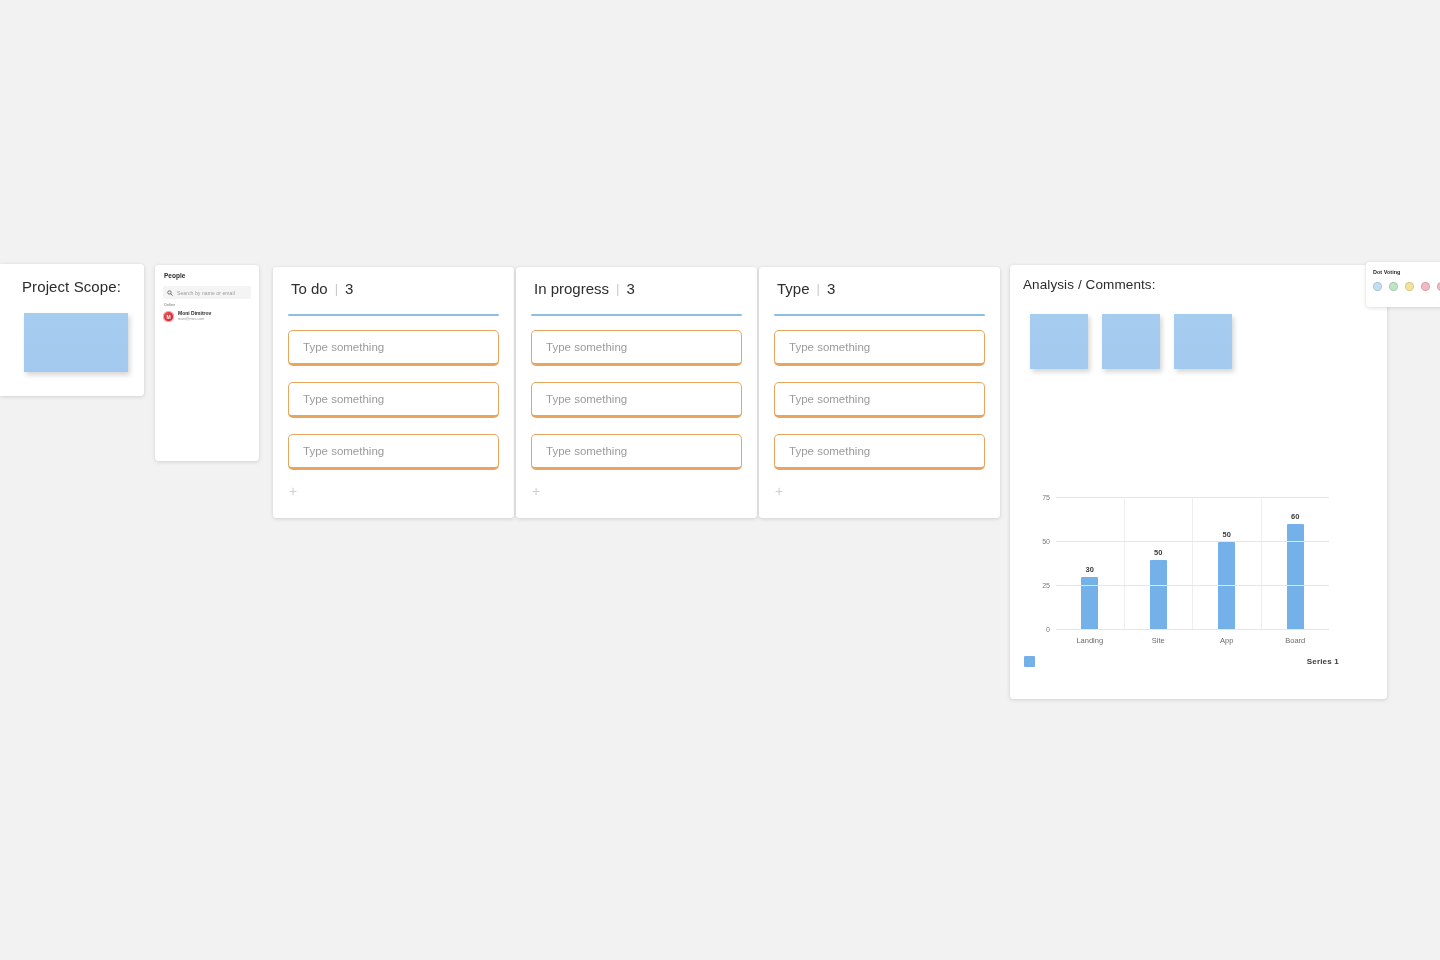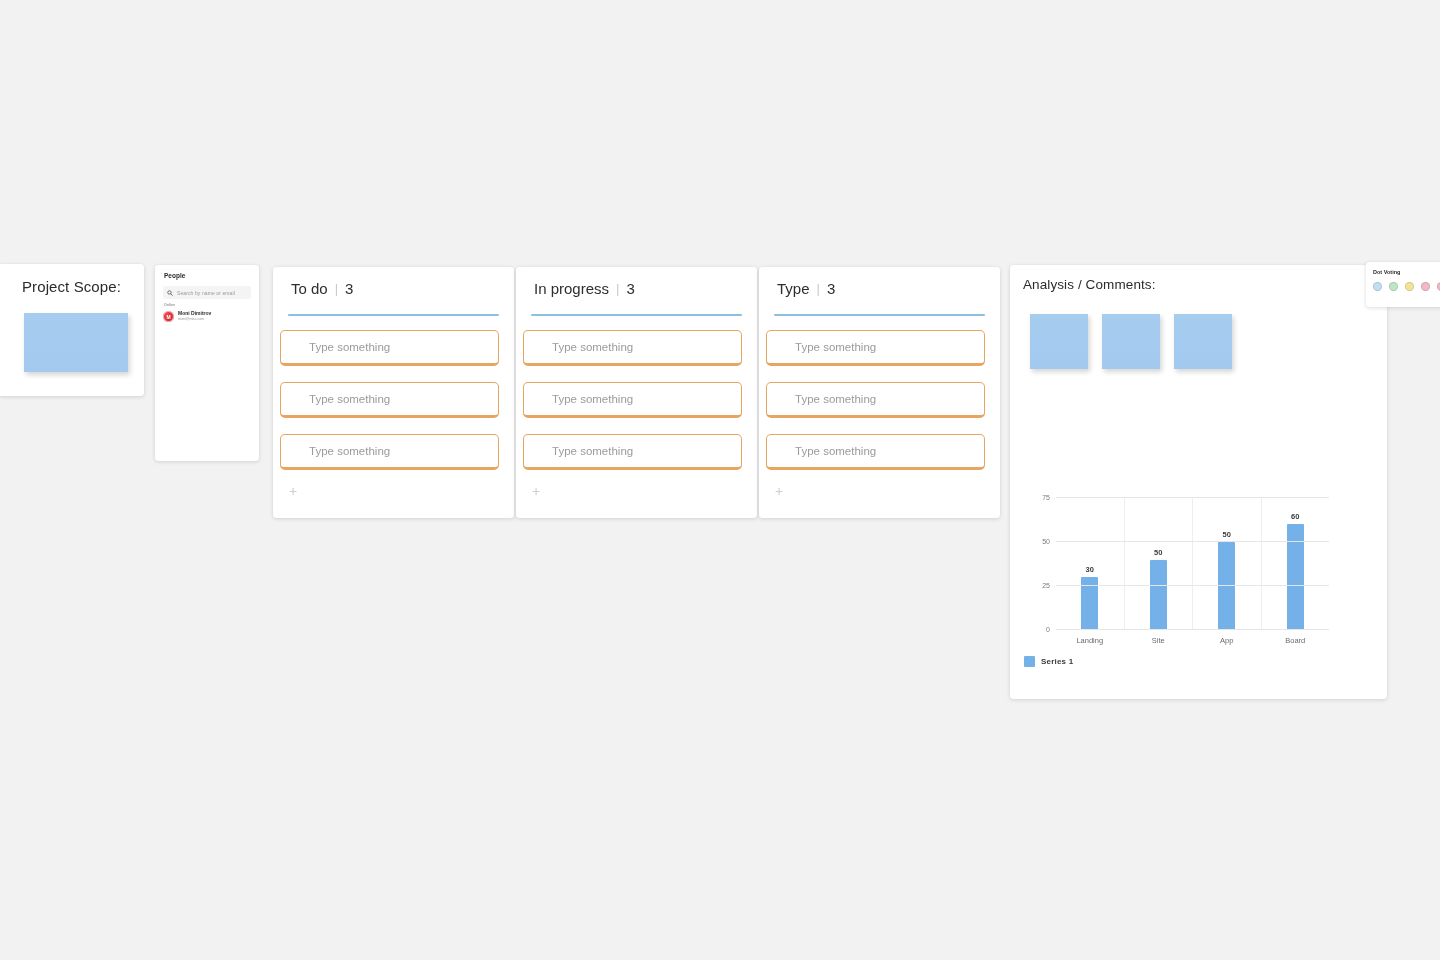--- a/index.html
+++ b/index.html
@@ -88,27 +88,27 @@
     display: flex; align-items: center; gap: 7px;
   }
   .col-title { font-size: 15px; color: #2e2e2e; }
   .col-sep { color: #c9c9c9; font-size: 13px; }
   .col-count { font-size: 15px; color: #2e2e2e; }
   .col-rule {
     position: absolute; left: 15px; right: 15px; top: 47px;
     height: 2px; background: #8cbfe0; border-radius: 1px;
   }
   .card {
-    position: absolute; left: 7px; right: 15px; height: 36px;
+    position: absolute; left: 15px; right: 15px; height: 36px;
     background: #ffffff;
     border: 1.4px solid #e8a560;
     border-bottom-width: 3px;
     border-radius: 5px;
     display: flex; align-items: center;
-    padding-left: 28px;
+    padding-left: 14px;
     font-size: 11.5px; color: #9b9b9b;
   }
   .card.c0 { top: 63px; }
   .card.c1 { top: 115px; }
   .card.c2 { top: 167px; }
   .col-add {
     position: absolute; left: 16px; top: 217px;
     font-size: 14px; color: #cfcfcf; line-height: 1;
     user-select: none;
   }
@@ -150,21 +150,21 @@
     position: absolute; left: 50%; transform: translateX(-50%);
     font-size: 7.5px; font-weight: bold; color: #3b3b3b;
   }
   .xlabel {
     position: absolute; top: 100%; margin-top: 6px; left: 50%;
     transform: translateX(-50%);
     font-size: 7.5px; color: #6b6b6b; white-space: nowrap;
   }
   .legend {
     position: absolute; left: 0; right: 0; bottom: 8px;
-    display: flex; align-items: center; justify-content: flex-start; gap: 6px;
+    display: flex; align-items: center; justify-content: space-between; gap: 6px;
   }
   .legend .swatch { width: 11px; height: 11px; background: #74b1e8; border-radius: 1px; }
   .legend .lbl { font-size: 8px; font-weight: bold; color: #3b3b3b; letter-spacing: .2px; }
 
   
   #dot-voting-panel {
     left: 1366px; top: 262px; width: 110px; height: 45px;
   }
   .dv-title {
     position: absolute; left: 7px; top: 7px;

